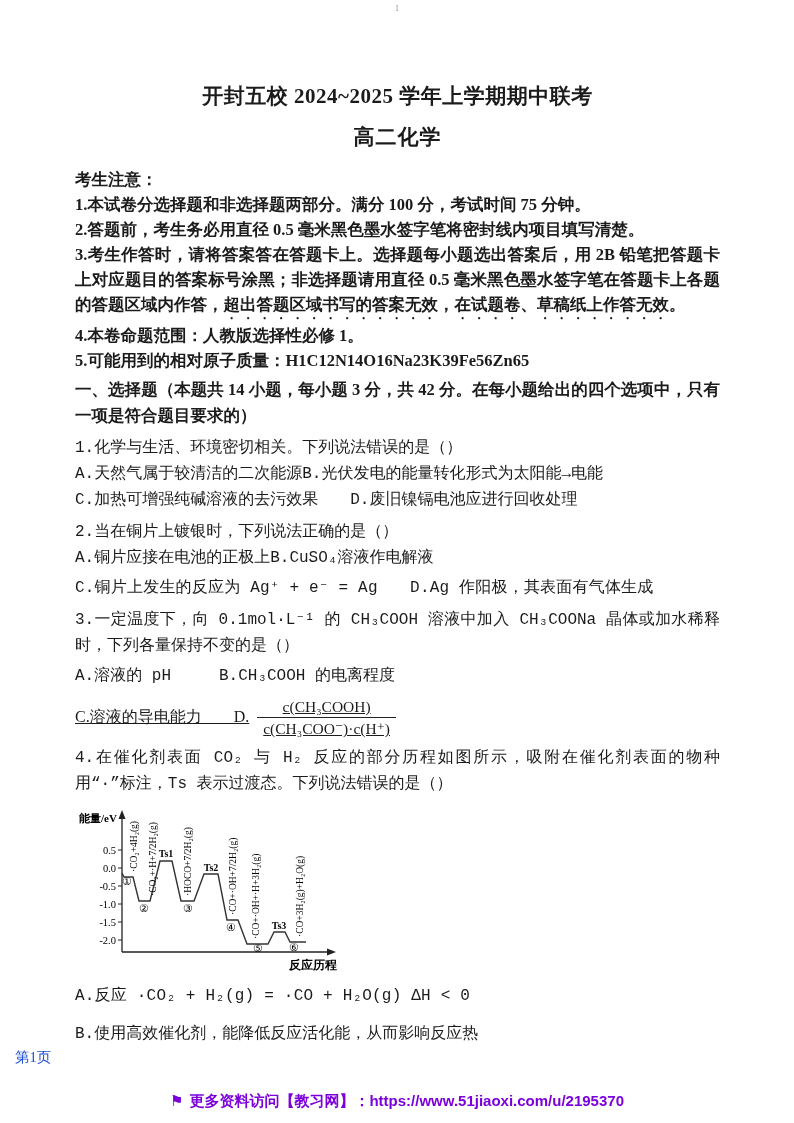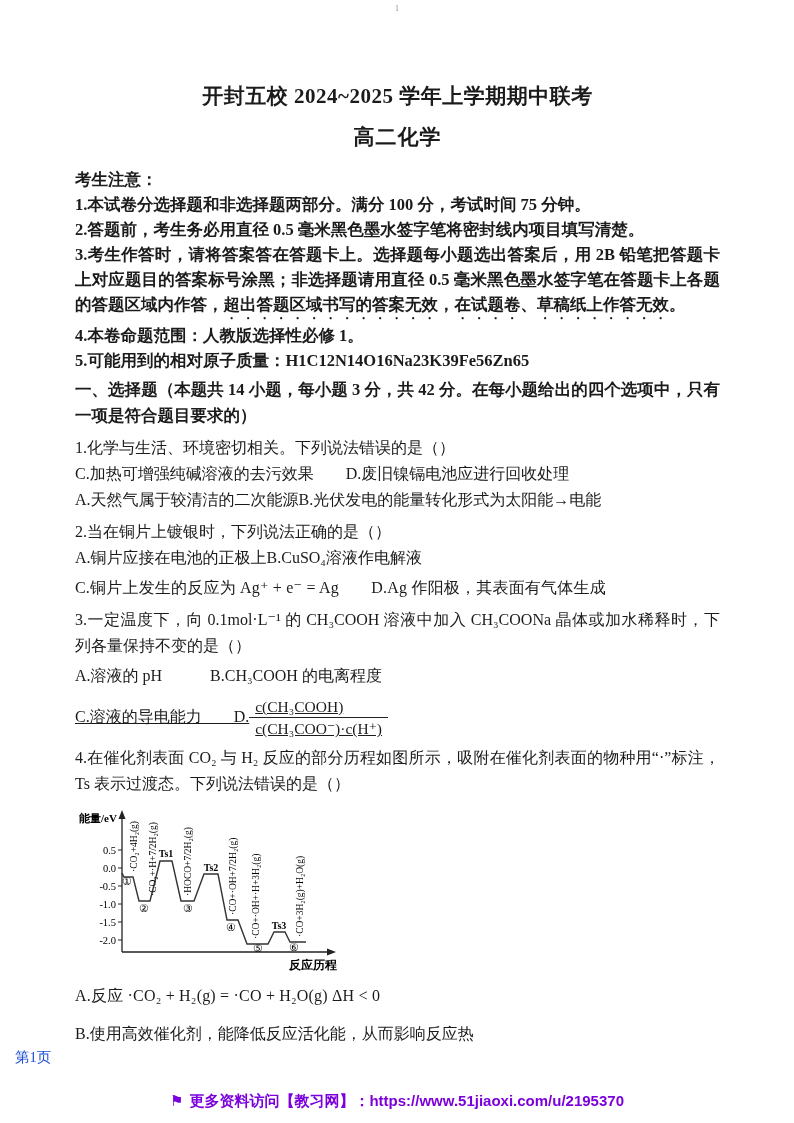--- a/index.html
+++ b/index.html
@@ -39,27 +39,27 @@
     -webkit-text-emphasis:filled dot;
     -webkit-text-emphasis-position:under right;
     text-emphasis:filled dot;
     text-emphasis-position:under right;
   }
   .section-head{
     margin:4px 0 0 0;
     font-weight:bold;font-size:16.5px;line-height:26px;text-align:justify;
   }
   .q{margin-top:6px;}
-  .q p{margin:0;line-height:26px;font-size:16px;text-align:justify;}
+  .q p{margin:0;line-height:26px;font-size:16px;text-align:justify;font-family:Liberation Mono, monospace;}
   .q .gap{margin-top:4px;}
   .formula-line{letter-spacing:.2px;}
   .frac-line{display:flex;align-items:center;margin-top:8px;margin-bottom:4px;text-decoration:underline;}
   .fraction{
-    display:inline-block;vertical-align:middle;
-    margin-left:0;font-size:15.5px;line-height:1.25;
+    display:inline-block;text-align:center;vertical-align:middle;
+    margin-left:8px;font-size:15.5px;line-height:1.25;
   }
   .fraction .num{display:block;border-bottom:1.3px solid #222;padding:0 6px 1px;}
   .fraction .den{display:block;padding:1px 6px 0;}
   .chart-wrap{margin:8px 0 2px 2px;}
   .chart-svg text{font-family:"Liberation Serif","DejaVu Serif",serif;}
   .q4-opts p{margin:0 0 9px 0;line-height:26px;}
   .q4-opts .formula-line{margin-bottom:12px;}
   .page-number{
     position:absolute;left:15px;right:0;top:1048px;
     font-size:14.5px;color:#1d4ed8;
@@ -89,22 +89,22 @@
       <p><span>2.答题前，考生务必用直径 0.5 毫米黑色墨水签字笔将密封线内项目填写清楚。</span></p>
       <p><span>3.考生作答时，请将答案答在答题卡上。选择题每小题选出答案后，用 2B 铅笔把答题卡上对应题目的答案标号涂黑；非选择题请用直径 0.5 毫米黑色墨水签字笔在答题卡上各题的答题区域内作答，</span><span class="em-dots">超出答题区域书写的答案无效，在试题卷、草稿纸上作答无效。</span></p>
       <p><span>4.本卷命题范围：人教版选择性必修 1。</span></p>
       <p><span>5.可能用到的相对原子质量：H1C12N14O16Na23K39Fe56Zn65</span></p>
     </div>
 
     <p class="section-head">一、选择题（本题共 14 小题，每小题 3 分，共 42 分。在每小题给出的四个选项中，只有一项是符合题目要求的）</p>
 
     <div class="q">
       <p>1.化学与生活、环境密切相关。下列说法错误的是（）</p>
+      <p>A.天然气属于较清洁的二次能源B.光伏发电的能量转化形式为太阳能→电能</p>
       <p>C.加热可增强纯碱溶液的去污效果　　D.废旧镍镉电池应进行回收处理</p>
-      <p>A.天然气属于较清洁的二次能源B.光伏发电的能量转化形式为太阳能→电能</p>
     </div>
 
     <div class="q">
       <p>2.当在铜片上镀银时，下列说法正确的是（）</p>
       <p>A.铜片应接在电池的正极上B.CuSO₄溶液作电解液</p>
       <p class="gap formula-line">C.铜片上发生的反应为 Ag⁺ + e⁻ = Ag　　D.Ag 作阳极，其表面有气体生成</p>
     </div>
 
     <div class="q">
       <p>3.一定温度下，向 0.1mol·L⁻¹ 的 CH₃COOH 溶液中加入 CH₃COONa 晶体或加水稀释时，下列各量保持不变的是（）</p>

